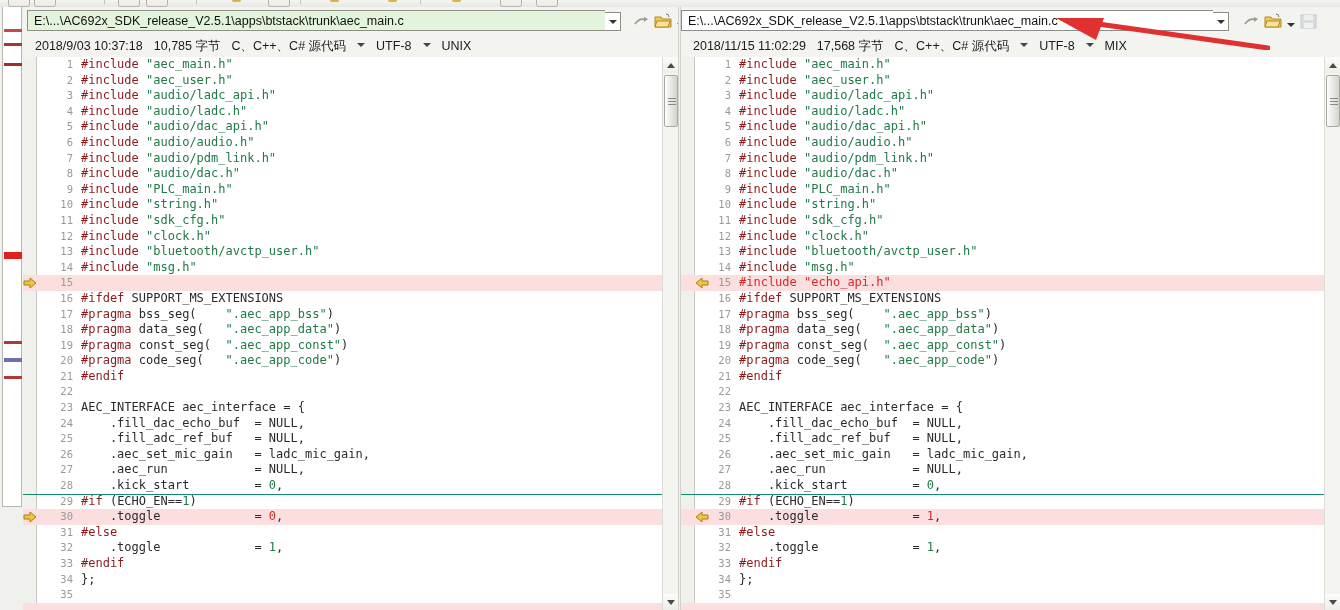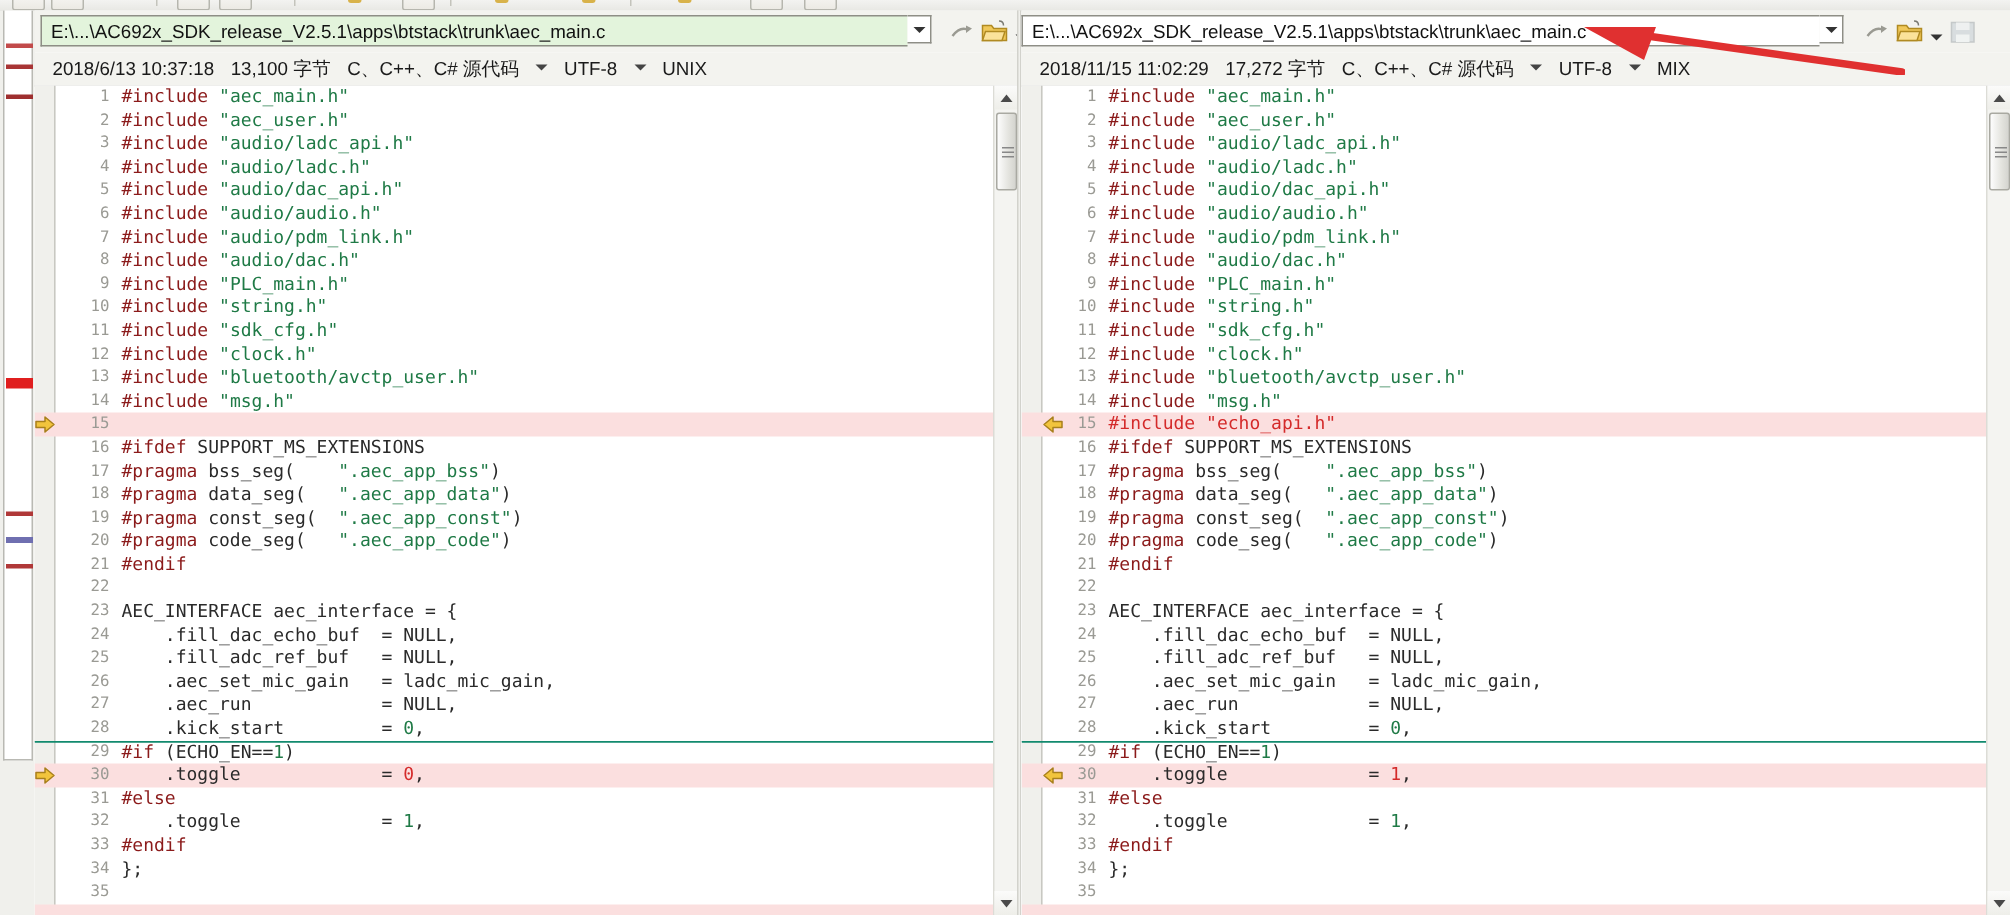--- a/index.html
+++ b/index.html
@@ -42,21 +42,21 @@
   .pane-left{left:23px;width:655px;}
   .pane-right{left:681px;width:659px;}
   .pane-divider{
     position:absolute;left:678px;top:7px;width:3px;height:603px;
     background:#f0f0ec;border-left:1px solid #d2d2cc;border-right:1px solid #d2d2cc;
     box-sizing:border-box;
   }
 
   
   .hdr{position:relative;height:28px;background:#f3f3ef;}
-  .pathwrap{position:absolute;left:4px;top:3px;height:21px;display:flex;align-items:flex-start;}
+  .pathwrap{position:absolute;left:4px;top:3px;height:21px;display:flex;align-items:flex-end;}
   .pathbox{
     height:21px;box-sizing:border-box;
     border:1px solid #8e8e86;border-right:none;
     display:flex;align-items:center;padding:0 4px 0 6px;
     font-size:12.5px;color:#111;white-space:nowrap;overflow:hidden;
   }
   .pathbox.green{background:#e3f4dc;}
   .pathbox.white{background:#ffffff;}
   .pathbox .txt{flex:1;overflow:hidden;text-overflow:clip;white-space:nowrap;}
   .path-caret{
@@ -202,22 +202,22 @@
         <span class="ic ic-save">
           <svg width="19" height="19" viewBox="0 0 19 19">
               <rect x="2" y="3" width="15" height="13" fill="#b8c4cc" stroke="#8d969c"></rect>
               <rect x="5" y="3" width="9" height="5" fill="#e8eef2"></rect>
               <rect x="5" y="11" width="9" height="5" fill="#eef3f6"></rect>
             </svg>
         </span>
       </div>
     </div>
     <div class="meta">
-      <span>2018/6/13 10:37:18</span>
-      <span>13,100 字节</span>
+      <span>2018/9/03 10:37:18</span>
+      <span>10,785 字节</span>
       <span>C、C++、C# 源代码</span>
       <span class="cr"></span>
       <span>UTF-8</span>
       <span class="cr"></span>
       <span>UNIX</span>
     </div>
     <div class="body">
       <div class="gutter"></div>
       <div class="code-area" id="left-code">
           <div class="row"><span class="ln">1</span><span class="ltxt"><span class="k-inc">#include </span><span class="k-str">"aec_main.h"</span></span></div>
@@ -308,21 +308,21 @@
           <svg width="19" height="19" viewBox="0 0 19 19">
               <rect x="2" y="3" width="15" height="13" fill="#b8c4cc" stroke="#8d969c"></rect>
               <rect x="5" y="3" width="9" height="5" fill="#e8eef2"></rect>
               <rect x="5" y="11" width="9" height="5" fill="#eef3f6"></rect>
             </svg>
         </span>
       </div>
     </div>
     <div class="meta">
       <span>2018/11/15 11:02:29</span>
-      <span>17,272 字节</span>
+      <span>17,568 字节</span>
       <span>C、C++、C# 源代码</span>
       <span class="cr"></span>
       <span>UTF-8</span>
       <span class="cr"></span>
       <span>MIX</span>
     </div>
     <div class="body">
       <div class="gutter"></div>
       <div class="code-area" id="right-code">
           <div class="row"><span class="ln">1</span><span class="ltxt"><span class="k-inc">#include </span><span class="k-str">"aec_main.h"</span></span></div>

